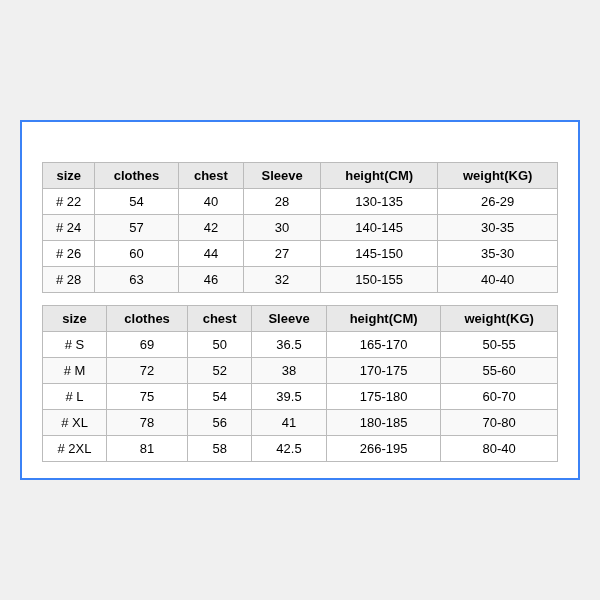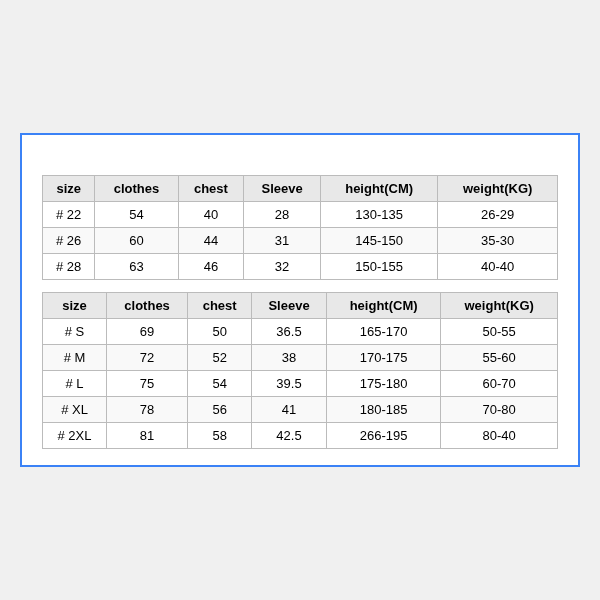--- a/index.html
+++ b/index.html
@@ -65,24 +65,32 @@
     <tbody>
         <tr>
           <td># 22</td>
           <td>54</td>
           <td>40</td>
           <td>28</td>
           <td>130-135</td>
           <td>26-29</td>
         </tr>
         <tr>
+          <td># 24</td>
+          <td>57</td>
+          <td>42</td>
+          <td>30</td>
+          <td>140-145</td>
+          <td>30-35</td>
+        </tr>
+        <tr>
           <td># 26</td>
           <td>60</td>
           <td>44</td>
-          <td>31</td>
+          <td>27</td>
           <td>145-150</td>
           <td>35-30</td>
         </tr>
         <tr>
           <td># 28</td>
           <td>63</td>
           <td>46</td>
           <td>32</td>
           <td>150-155</td>
           <td>40-40</td>

